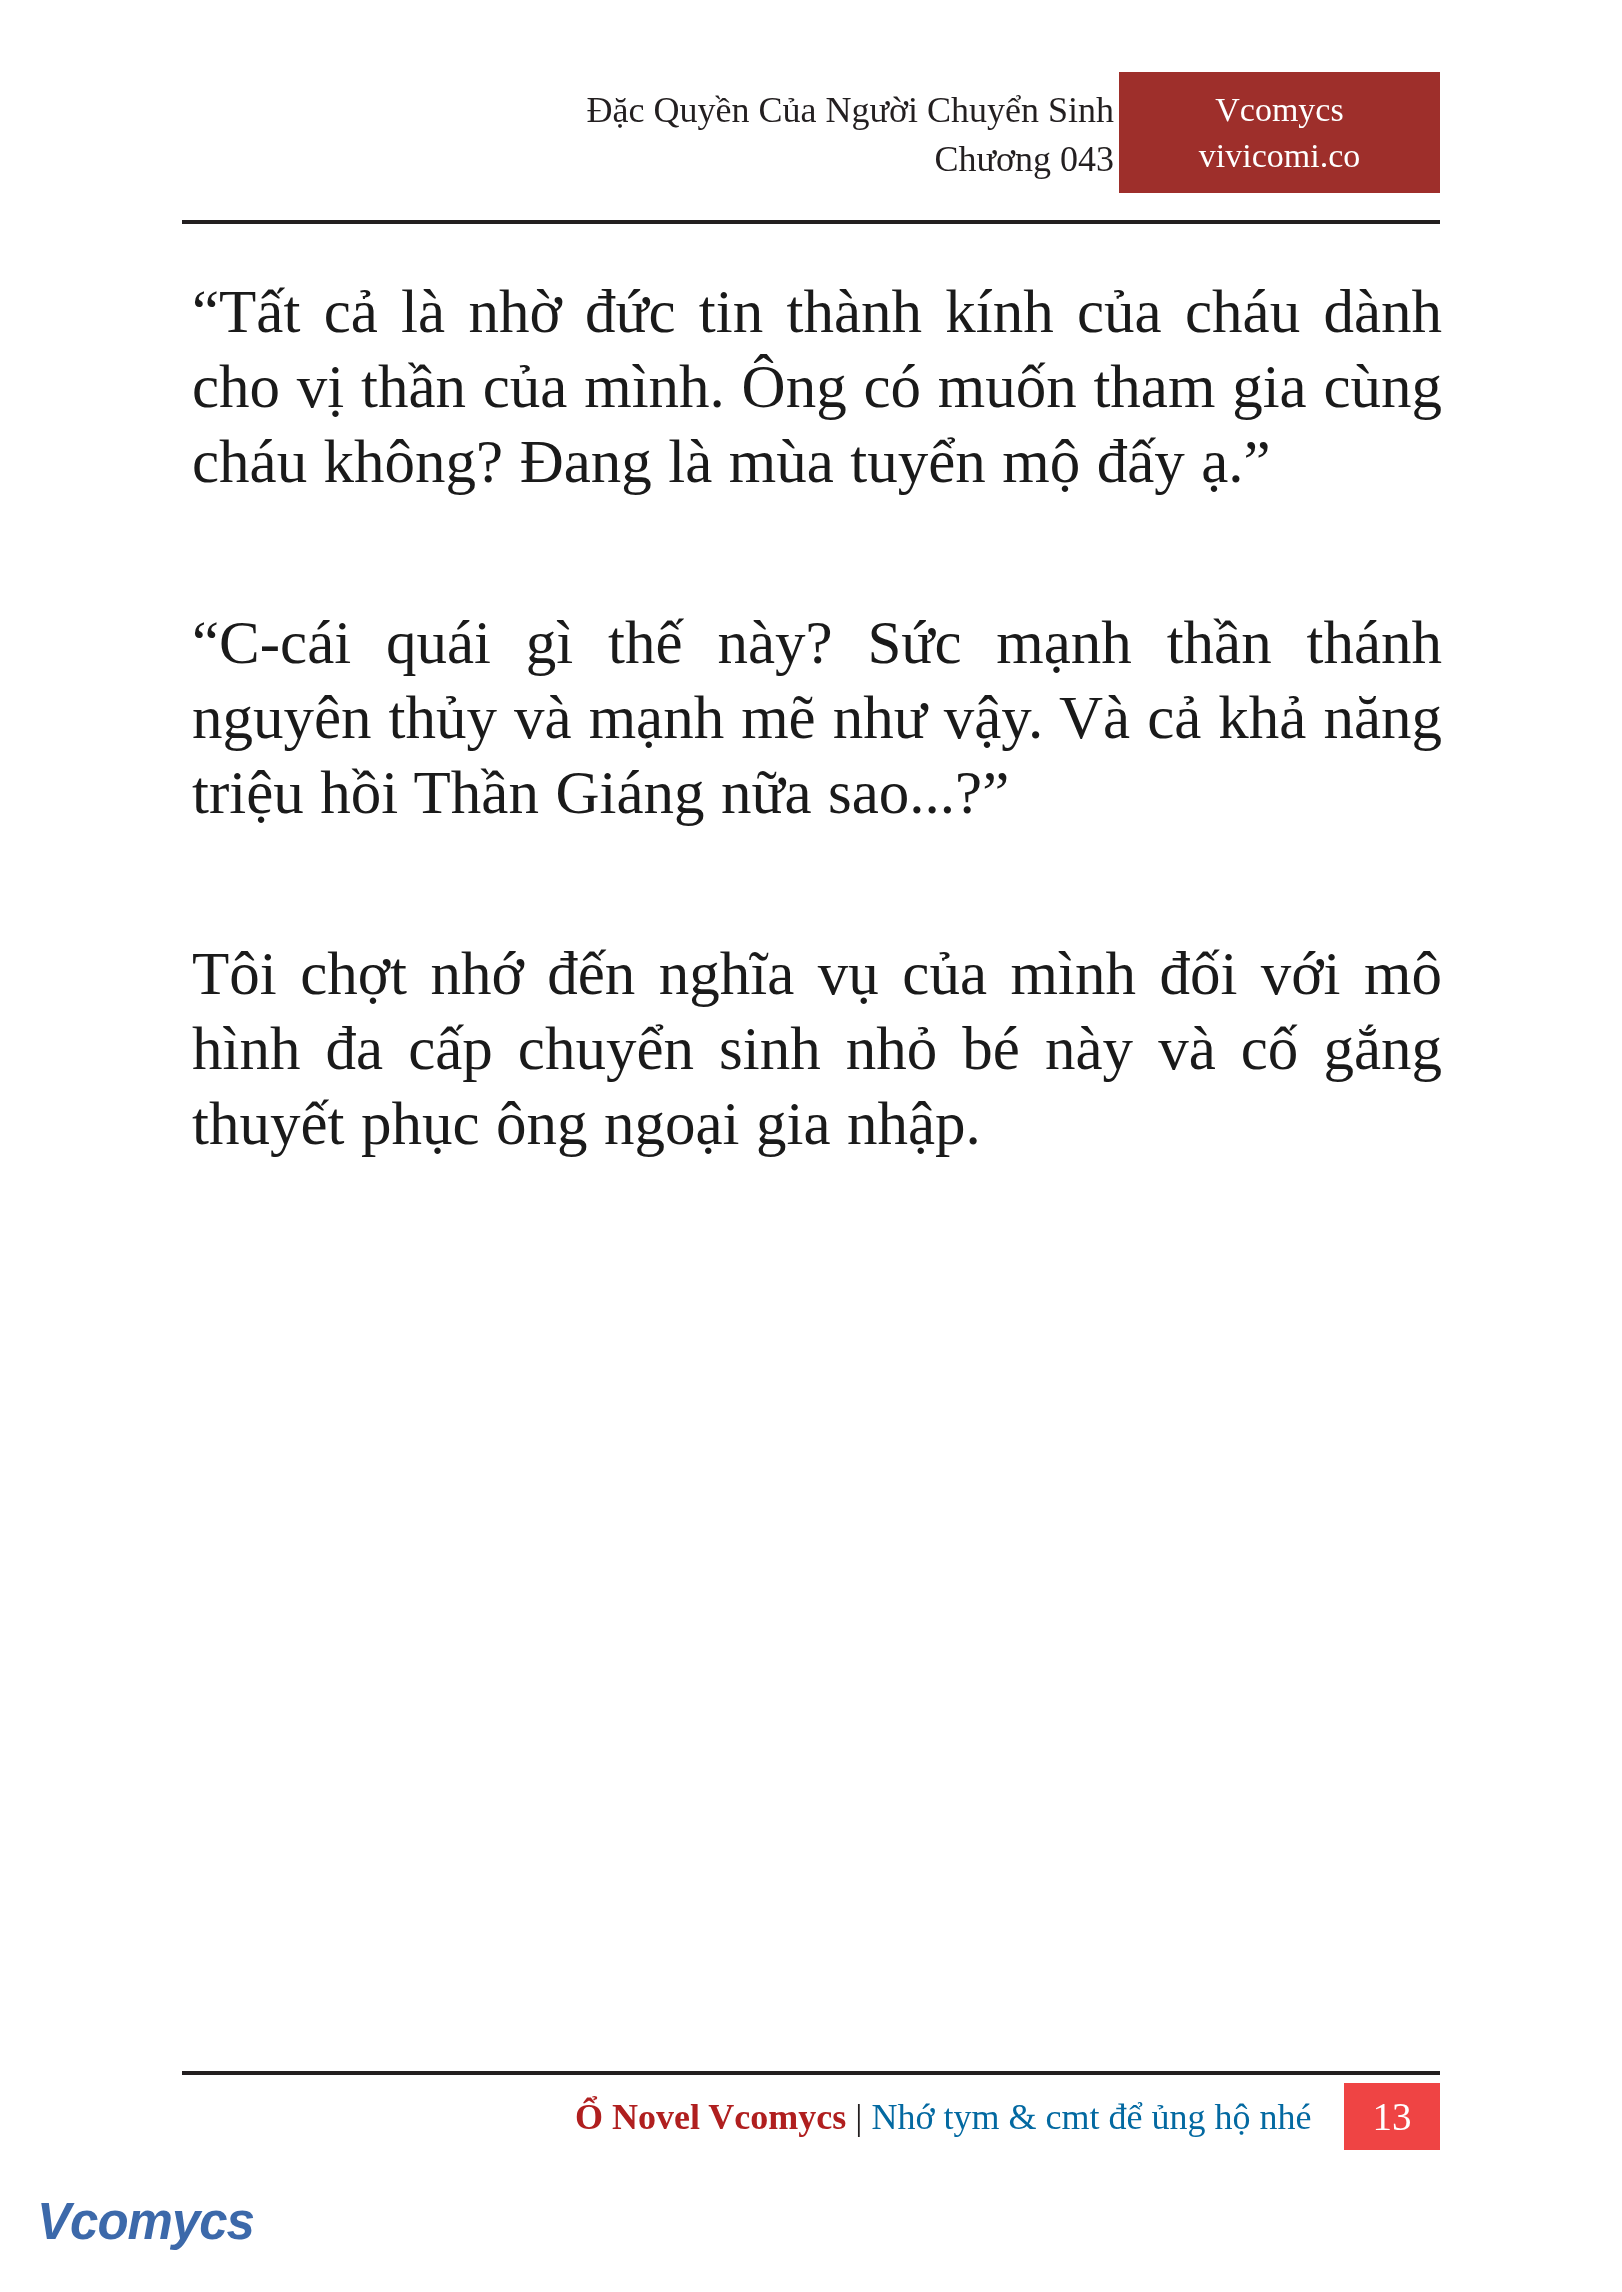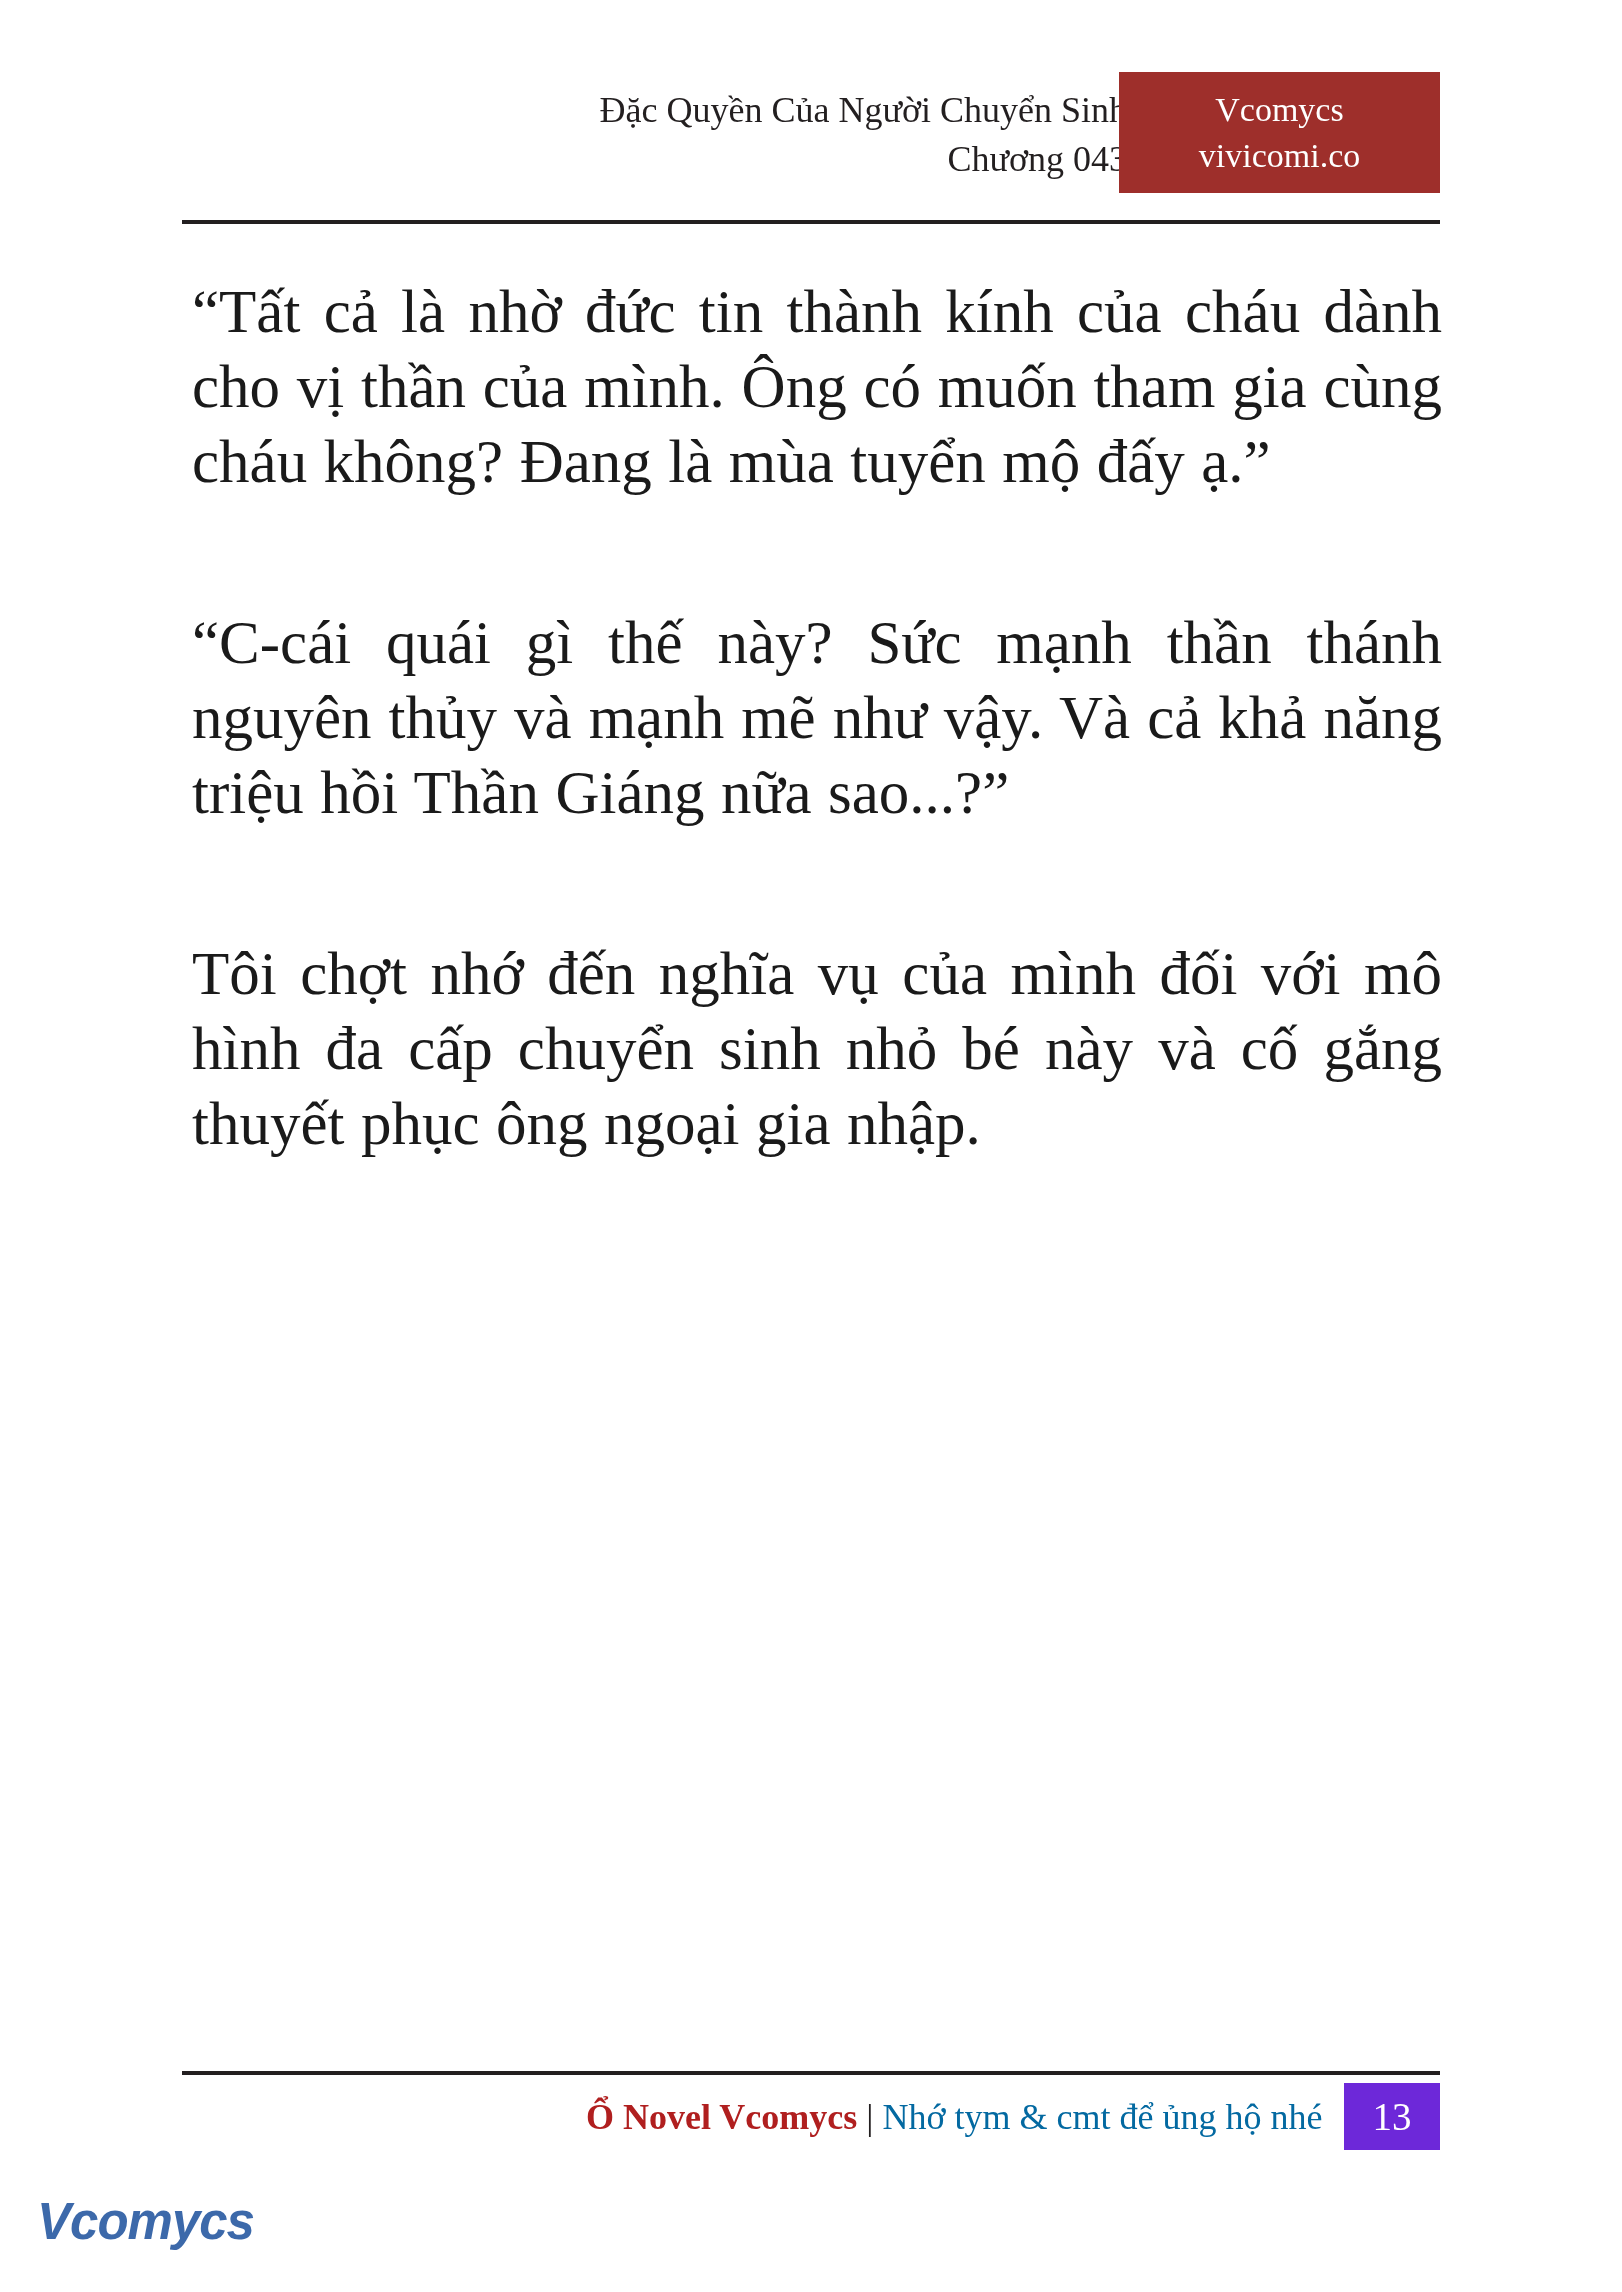--- a/index.html
+++ b/index.html
@@ -26,21 +26,21 @@
   
   .header {
     position: absolute;
     left: 182px;
     top: 86px;
     width: 1258px;
     height: 132px;
   }
   .header-title-block {
     position: absolute;
-    right: 313px;
+    right: 326px;
     top: 0;
     text-align: right;
     font-family: "Liberation Serif", serif;
     font-size: 36px;
     color: #231f20;
     line-height: 1.35;
   }
   .header-line1 { display: block; white-space: nowrap; }
   .header-line2 { display: block; white-space: nowrap; }
 
@@ -116,27 +116,28 @@
   }
   .footer-brand {
     color: #b01f1f;
     font-weight: bold;
   }
   .footer-sep { color: #231f20; }
   .footer-note { color: #0369a1; }
   .page-number-badge {
     width: 96px;
     height: 67px;
-    background: #6d28d9;
+    background: #ef4444;
     color: #ffffff;
     display: flex;
     align-items: center;
     justify-content: center;
     font-family: "Liberation Serif", serif;
     font-size: 39px;
+    margin-left: 11px;
   }
 
   
   .watermark {
     position: absolute;
     left: 37px;
     top: 2184px;
     width: 235px;
     height: 76px;
     opacity: 0.85;

